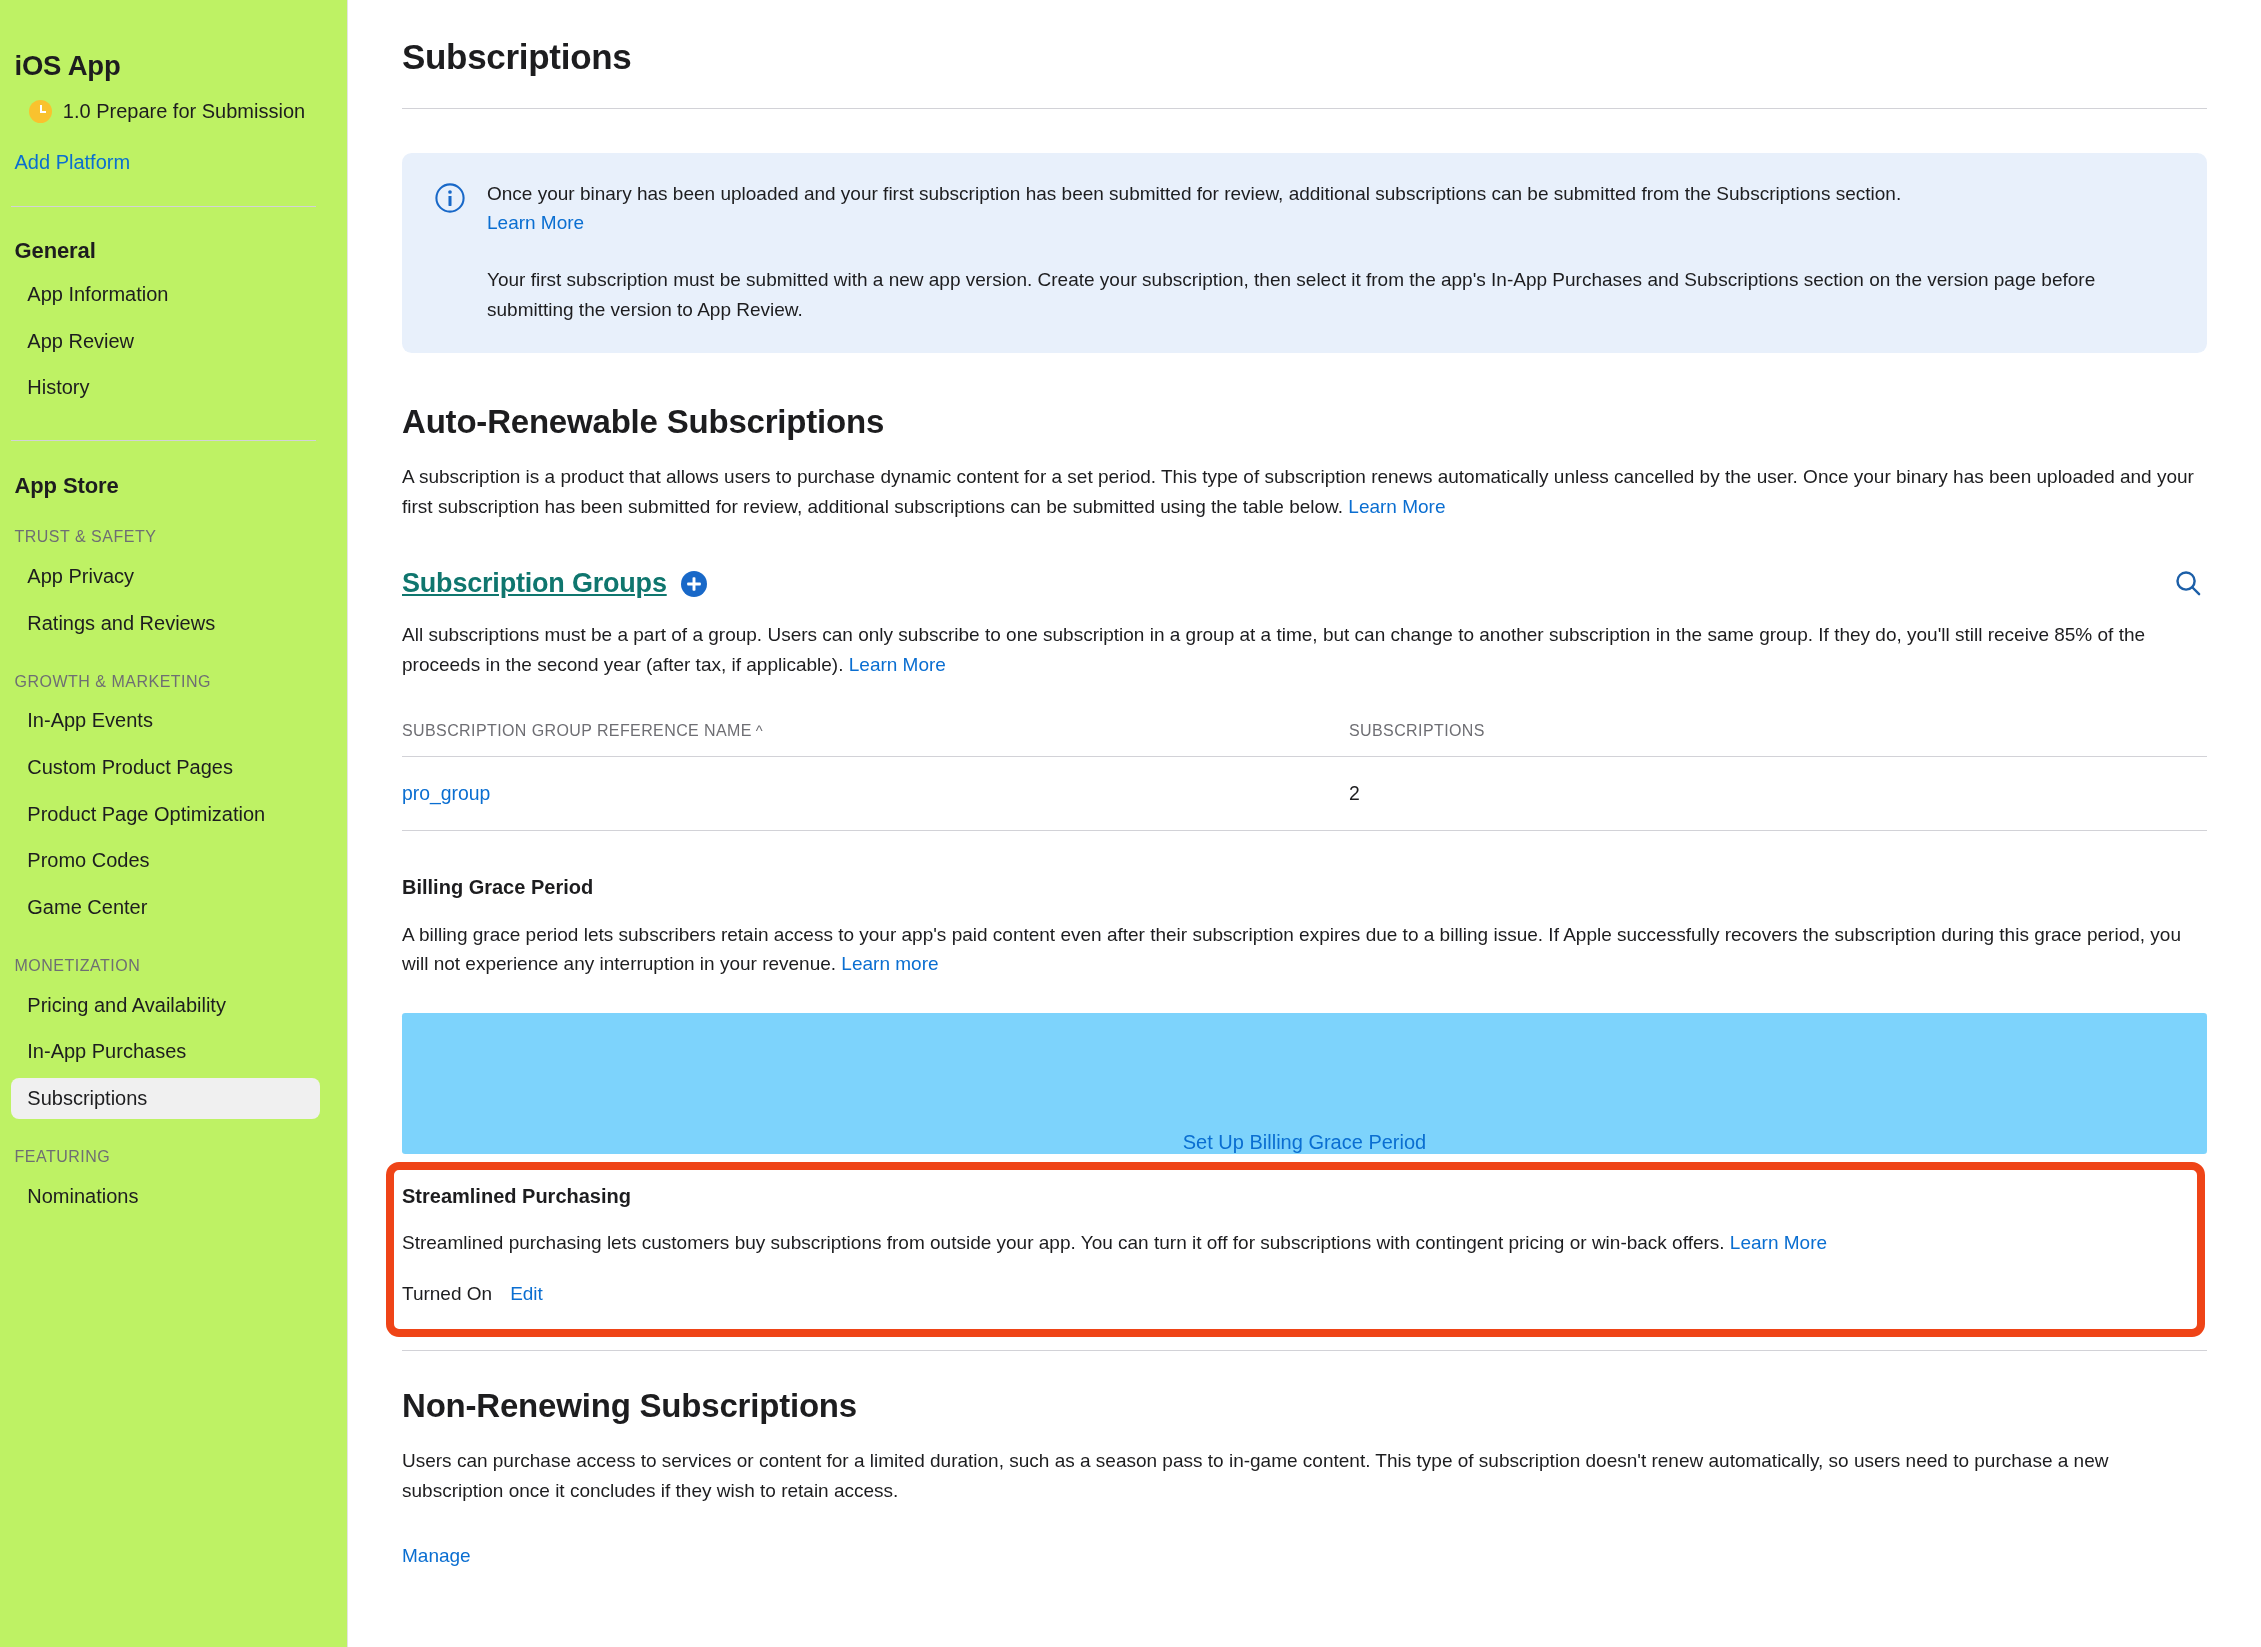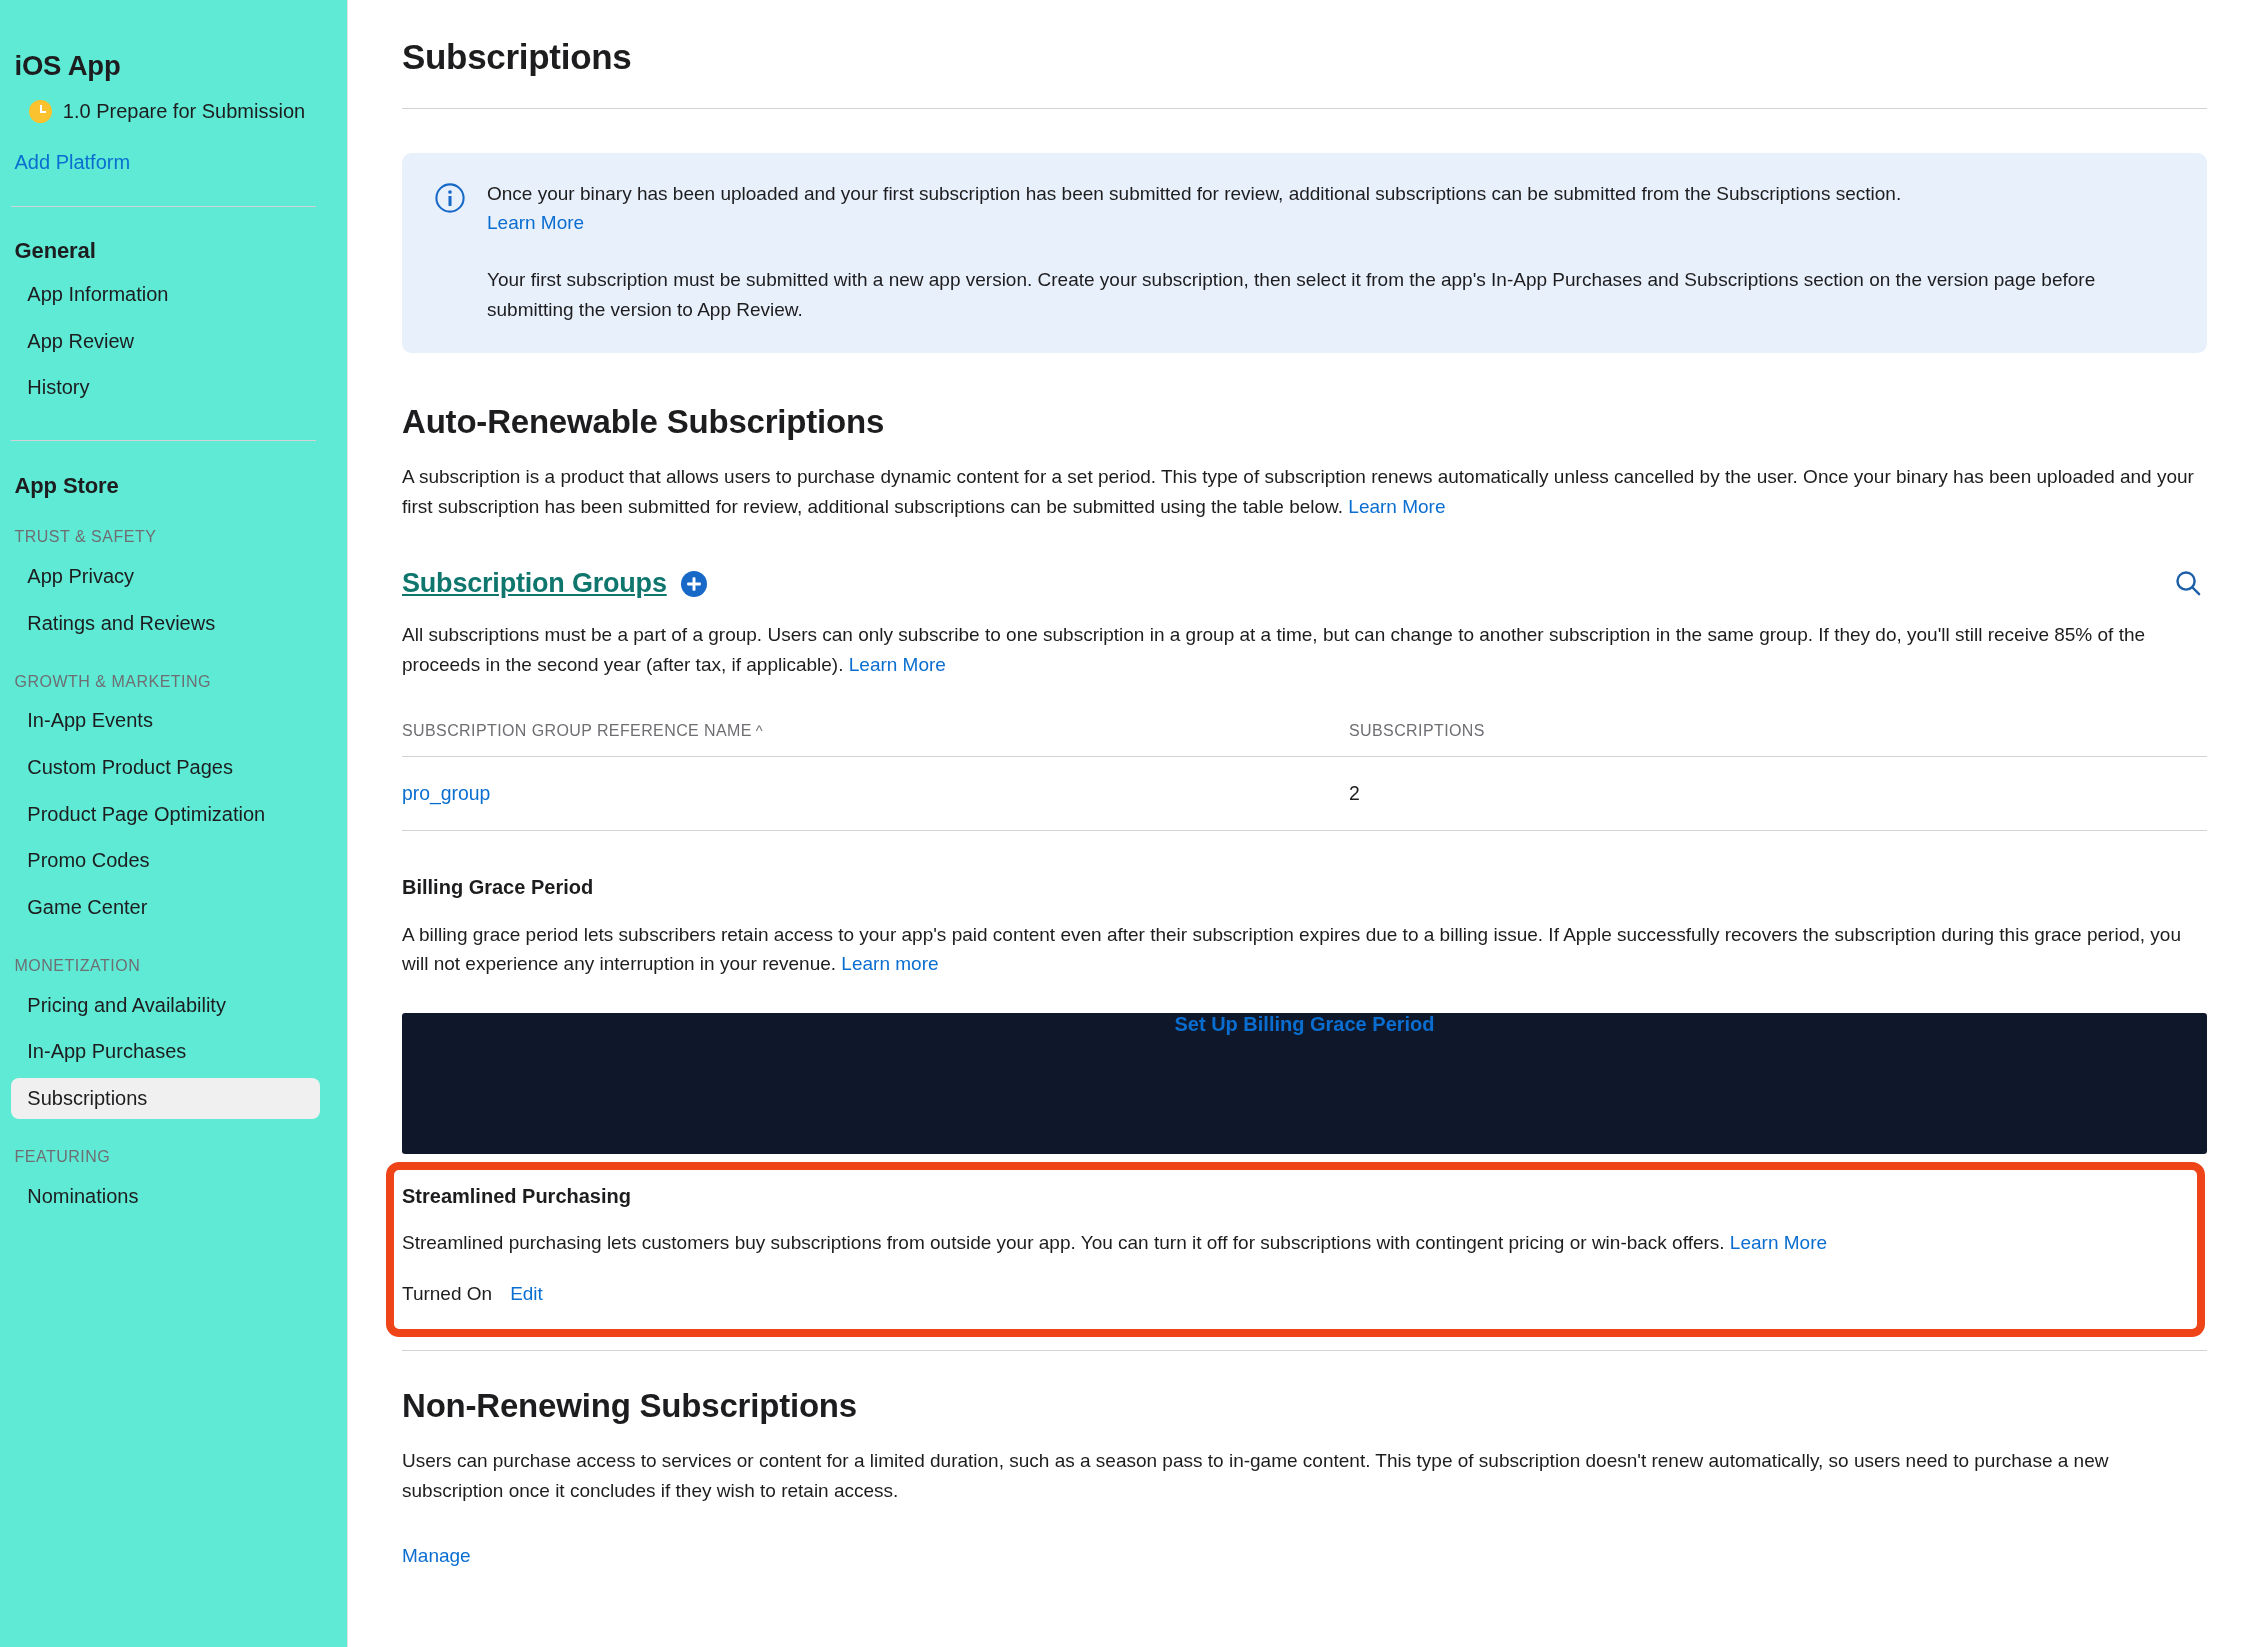--- a/index.html
+++ b/index.html
@@ -11,21 +11,21 @@
     color: #1d1d1f;
     overflow: hidden;
   }
   .page { display: flex; width: 2261px; height: 1648px; }
 
   
   .sidebar {
     width: 348px;
     flex: 0 0 348px;
     padding: 0 0 0 0;
-    background: #5eead4;
+    background: #bef264;
     border-right: 0.8px solid #e3e3e3;
     position: relative;
   }
   .sb-inner { padding: 50px 21px 0 11.3px; }
   .sb-app-title {
     font-size: 27.5px;
     font-weight: bold;
     letter-spacing: -0.2px;
     color: #1d1d1f;
     margin: 0 0 0 3.2px;
@@ -189,27 +189,26 @@
     height: 74px;
     border-bottom: 0.8px solid #d2d2d7;
   }
   .td { font-size: 19.4px; color: #1d1d1f; }
   .td-name { flex: 0 0 947px; }
   .td-name a { color: #0a6ed1; text-decoration: none; cursor: pointer; }
 
   
   .panel {
     margin: 34px 18px 0 18px;
-    background: #0f172a;
+    background: #7dd3fc;
     height: 141px;
     border-radius: 3.2px;
     display: flex;
-    align-items: flex-start;
+    align-items: flex-end;
     justify-content: center;
-    font-weight: bold;
   }
   .panel a { font-size: 20px; color: #0a6ed1; text-decoration: none; cursor: pointer; }
 
   
   .highlight-wrap {
     position: relative;
     margin: 31px 0 0 0;
   }
   .highlight-box {
     position: absolute;

